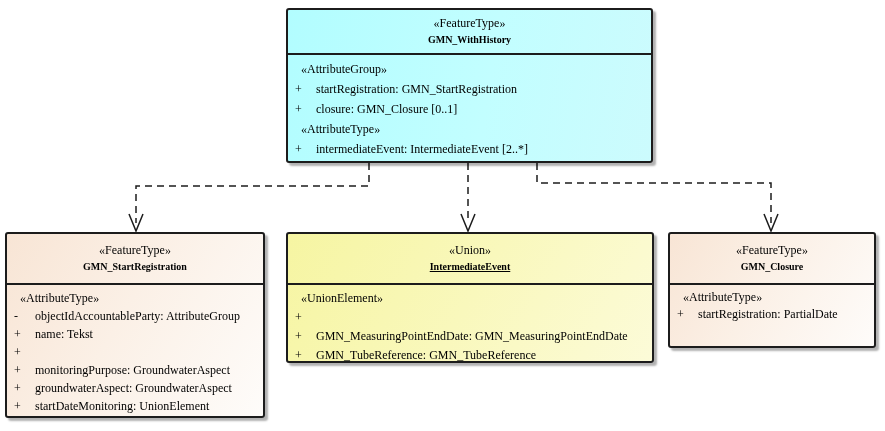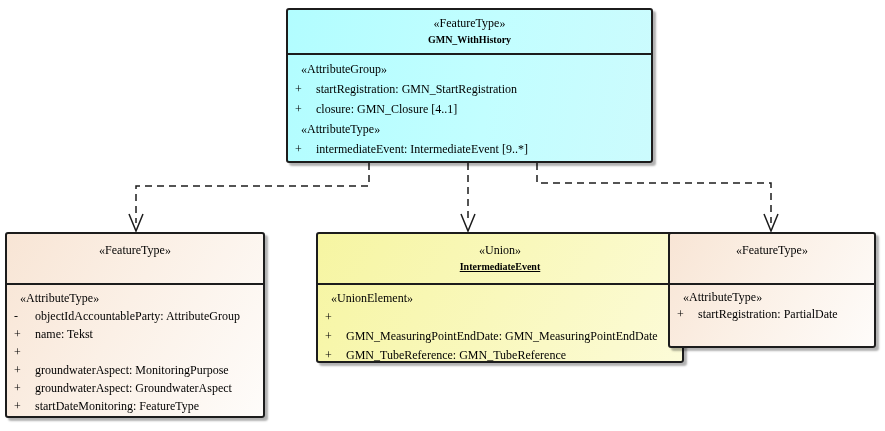--- a/index.html
+++ b/index.html
@@ -34,21 +34,21 @@
   .row .vis{position:absolute;left:7px;top:0;}
   .row .attr-text{display:inline-block;margin-left:28px;}
   .row .stereo-text{display:inline-block;margin-left:13px;}
 
   .box-withhistory{left:286px;top:8px;width:367px;height:155px;}
   .box-withhistory .row{height:20px;line-height:20px;}
 
   .box-startregistration{left:5px;top:232px;width:260px;height:186px;}
   .box-startregistration .row{height:18px;line-height:18px;}
 
-  .box-intermediateevent{left:286px;top:232px;width:368px;height:131px;margin-left:30px;}
+  .box-intermediateevent{left:286px;top:232px;width:368px;height:131px;}
   .box-intermediateevent .row{height:19px;line-height:19px;}
 
   .box-closure{left:668px;top:232px;width:208px;height:116px;}
   .box-closure .row{height:17px;line-height:17px;}
 </style>
 </head>
 <body>
 
 <div class="canvas">
 
@@ -68,57 +68,59 @@
   </svg>
 
   <div class="uml-box fill-cyan box-withhistory">
     <div class="box-header hdr-top">
       <div class="stereotype">«FeatureType»</div>
       <div class="box-name">GMN_WithHistory</div>
     </div>
     <div class="box-body">
       <div class="row"><span class="stereo-text">«AttributeGroup»</span></div>
       <div class="row"><span class="vis">+</span><span class="attr-text">startRegistration: GMN_StartRegistration</span></div>
-      <div class="row"><span class="vis">+</span><span class="attr-text">closure: GMN_Closure [4..1]</span></div>
+      <div class="row"><span class="vis">+</span><span class="attr-text">closure: GMN_Closure [0..1]</span></div>
       <div class="row"><span class="stereo-text">«AttributeType»</span></div>
-      <div class="row"><span class="vis">+</span><span class="attr-text">intermediateEvent: IntermediateEvent [9..*]</span></div>
+      <div class="row"><span class="vis">+</span><span class="attr-text">intermediateEvent: IntermediateEvent [2..*]</span></div>
     </div>
   </div>
 
   <div class="uml-box fill-peach box-startregistration">
     <div class="box-header hdr-low">
       <div class="stereotype">«FeatureType»</div>
+      <div class="box-name">GMN_StartRegistration</div>
     </div>
     <div class="box-body">
       <div class="row"><span class="stereo-text">«AttributeType»</span></div>
       <div class="row"><span class="vis">-</span><span class="attr-text">objectIdAccountableParty: AttributeGroup</span></div>
       <div class="row"><span class="vis">+</span><span class="attr-text">name: Tekst</span></div>
       <div class="row"><span class="vis">+</span></div>
-      <div class="row"><span class="vis">+</span><span class="attr-text">groundwaterAspect: MonitoringPurpose</span></div>
+      <div class="row"><span class="vis">+</span><span class="attr-text">monitoringPurpose: GroundwaterAspect</span></div>
       <div class="row"><span class="vis">+</span><span class="attr-text">groundwaterAspect: GroundwaterAspect</span></div>
-      <div class="row"><span class="vis">+</span><span class="attr-text">startDateMonitoring: FeatureType</span></div>
+      <div class="row"><span class="vis">+</span><span class="attr-text">startDateMonitoring: UnionElement</span></div>
     </div>
   </div>
 
   <div class="uml-box fill-yellow box-intermediateevent">
     <div class="box-header hdr-low">
       <div class="stereotype">«Union»</div>
       <div class="box-name underlined">IntermediateEvent</div>
     </div>
     <div class="box-body">
       <div class="row"><span class="stereo-text">«UnionElement»</span></div>
       <div class="row"><span class="vis">+</span></div>
       <div class="row"><span class="vis">+</span><span class="attr-text">GMN_MeasuringPointEndDate: GMN_MeasuringPointEndDate</span></div>
       <div class="row"><span class="vis">+</span><span class="attr-text">GMN_TubeReference: GMN_TubeReference</span></div>
     </div>
   </div>
 
   <div class="uml-box fill-peach box-closure">
     <div class="box-header hdr-low">
       <div class="stereotype">«FeatureType»</div>
+      <div class="box-name">GMN_Closure</div>
     </div>
     <div class="box-body">
       <div class="row"><span class="stereo-text">«AttributeType»</span></div>
       <div class="row"><span class="vis">+</span><span class="attr-text">startRegistration: PartialDate</span></div>
     </div>
   </div>
 
 </div>
 
 </body></html>

